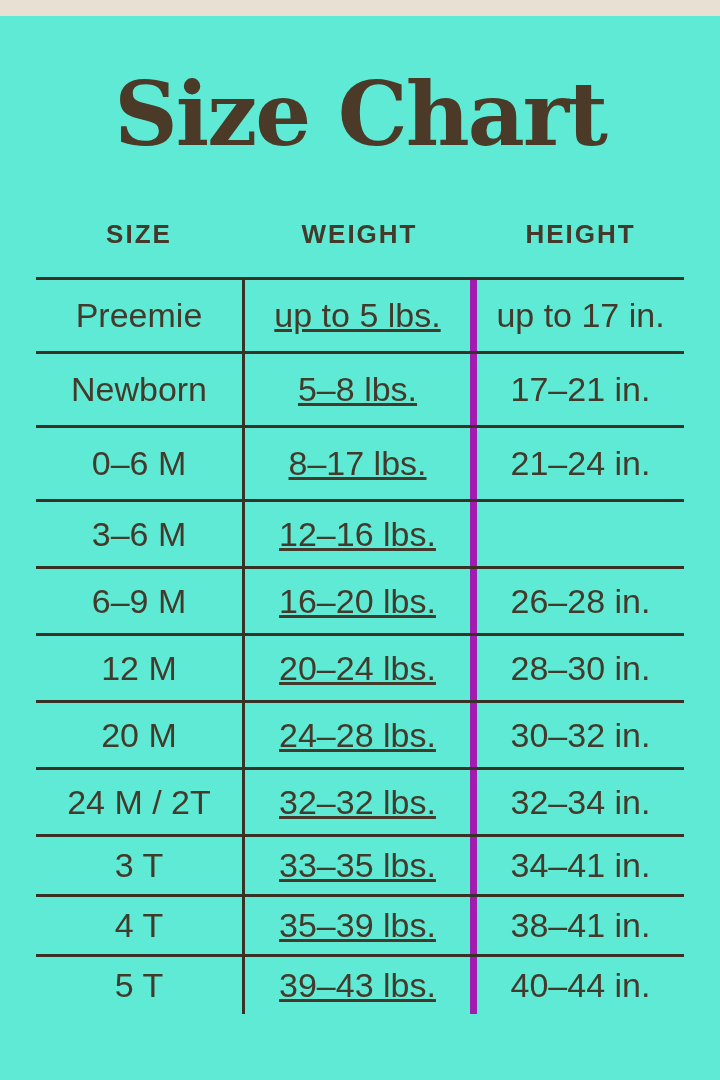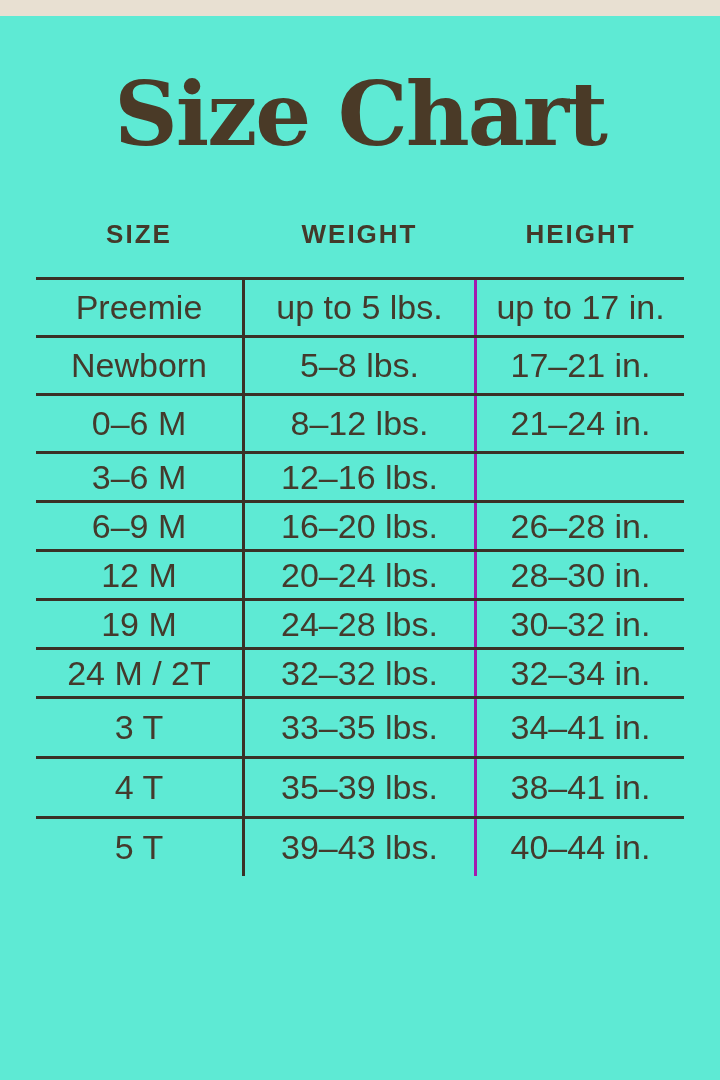--- a/index.html
+++ b/index.html
@@ -42,35 +42,36 @@
   .col-1 { width: 206px; }
   .col-2 { width: 235px; }
   .col-3 { width: 207px; }
   .size-table {
     margin: 25px 36px 0 36px;
     width: 648px;
   }
   .row {
     display: flex;
     border-top: 3px solid #3a3126;
-    height: 49px;
+    height: 67px;
   }
-  .row:nth-child(-n+3) { height: 58px; }
+  .row:nth-child(-n+3) { height: 74px; }
   .row:nth-child(n+9)  { height: 60px; }
   .cell {
     display: flex;
     justify-content: center;
     align-items: center;
     font-size: 34px;
     color: #443a2c;
     white-space: nowrap;
   }
   .cell.col-2 {
     border-left: 3px solid #3a3126;
-    border-right: 3px solid #a21caf;
+    border-right: 7px solid #a21caf;
+    text-decoration: underline;
   }
 </style>
 </head>
 <body>
 
 <div class="page">
 
   <div class="title">Size Chart</div>
 
   <div class="header-row">
@@ -85,39 +86,39 @@
       <div class="cell col-2">up to 5 lbs.</div>
       <div class="cell col-3">up to 17 in.</div>
     </div>
     <div class="row">
       <div class="cell col-1">Newborn</div>
       <div class="cell col-2">5–8 lbs.</div>
       <div class="cell col-3">17–21 in.</div>
     </div>
     <div class="row">
       <div class="cell col-1">0–6 M</div>
-      <div class="cell col-2">8–12 lbs.</div>
+      <div class="cell col-2">8–17 lbs.</div>
       <div class="cell col-3">21–24 in.</div>
     </div>
     <div class="row">
       <div class="cell col-1">3–6 M</div>
       <div class="cell col-2">12–16 lbs.</div>
     </div>
     <div class="row">
       <div class="cell col-1">6–9 M</div>
       <div class="cell col-2">16–20 lbs.</div>
       <div class="cell col-3">26–28 in.</div>
     </div>
     <div class="row">
       <div class="cell col-1">12 M</div>
       <div class="cell col-2">20–24 lbs.</div>
       <div class="cell col-3">28–30 in.</div>
     </div>
     <div class="row">
-      <div class="cell col-1">19 M</div>
+      <div class="cell col-1">20 M</div>
       <div class="cell col-2">24–28 lbs.</div>
       <div class="cell col-3">30–32 in.</div>
     </div>
     <div class="row">
       <div class="cell col-1">24 M / 2T</div>
       <div class="cell col-2">32–32 lbs.</div>
       <div class="cell col-3">32–34 in.</div>
     </div>
     <div class="row">
       <div class="cell col-1">3 T</div>

